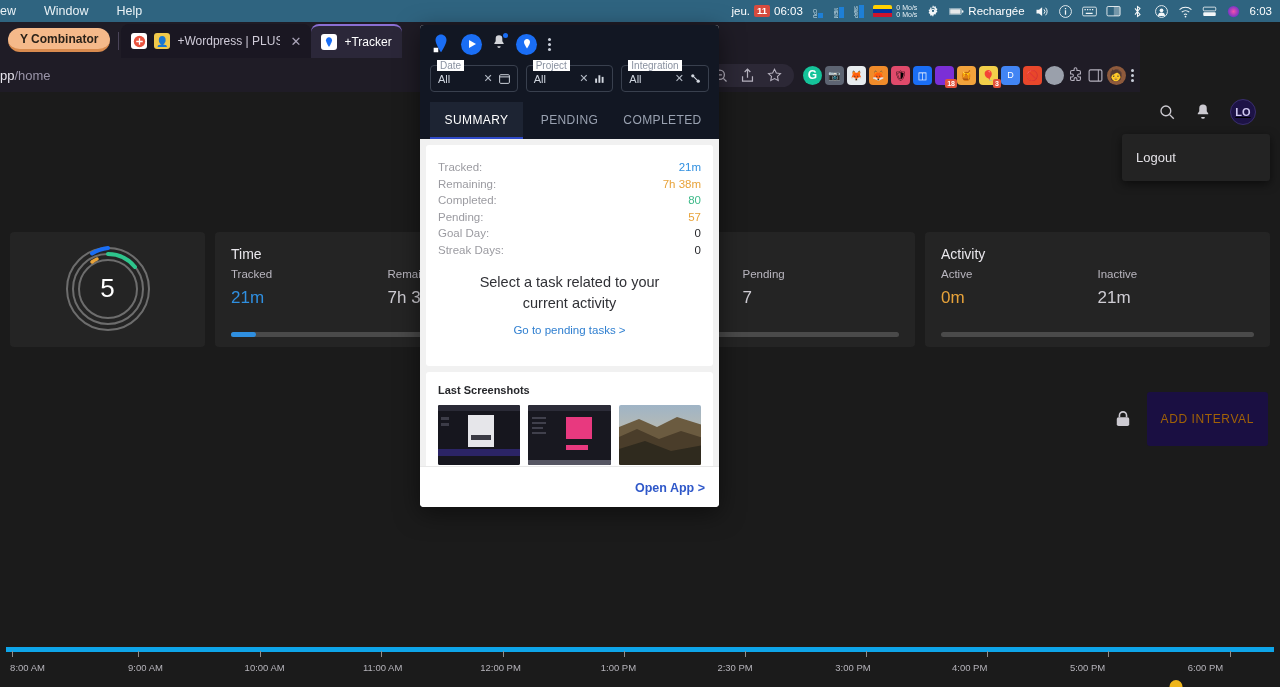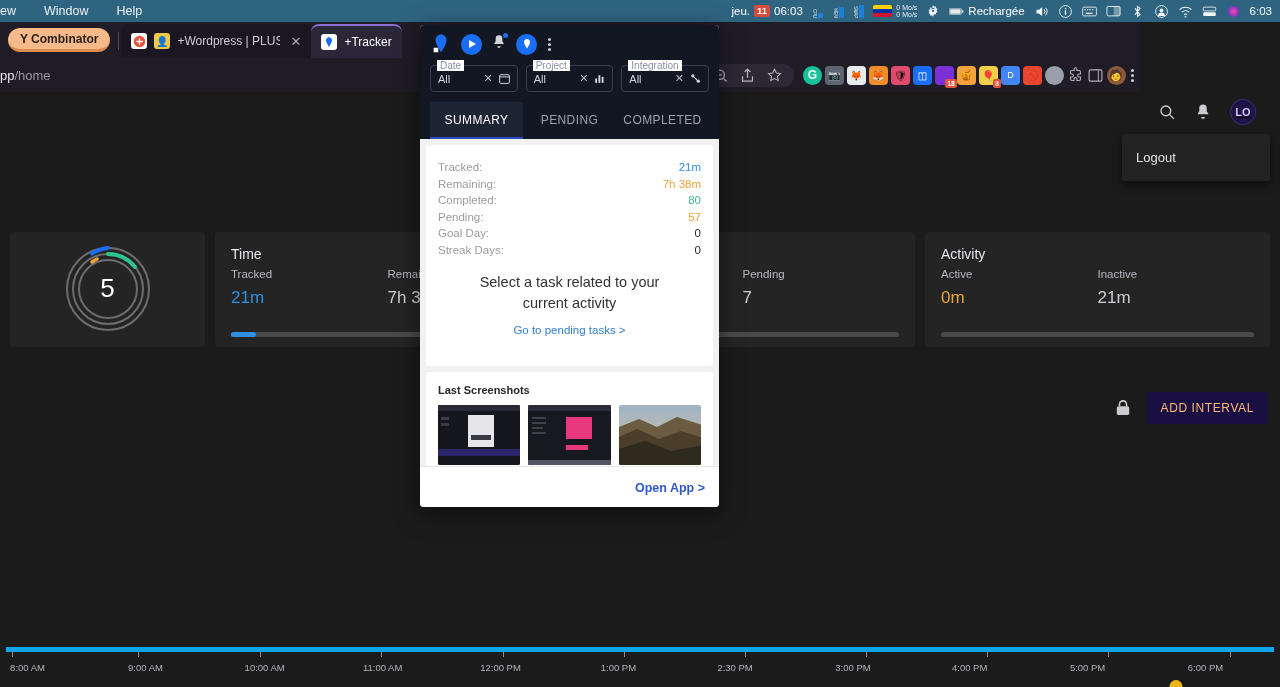--- a/index.html
+++ b/index.html
@@ -114,22 +114,22 @@
   .orangev { color: #e8a33a; }
   .bar-track { position: absolute; left: 16px; right: 16px; bottom: 10px; height: 5px; background: #4a4a4a; border-radius: 3px; }
   .bar-fill { height: 5px; border-radius: 3px; background: #2f8fe0; }
 
   .card-ring { width: 195px; display: flex; align-items: center; justify-content: center; }
   .ringnum { position: absolute; font-size: 26px; color: #ffffff; }
 
   .toolsrow { position: absolute; top: 300px; right: 12px; display: flex; align-items: center; gap: 16px; }
   .lockic { width: 16px; height: 18px; opacity: .9; }
   .btn-primary {
-    background: #1a0f42; color: #fdba74; font-size: 12px; letter-spacing: .6px;
-    border: none; border-radius: 3px; padding: 9px 14px; font-family: inherit;
+    background: #1a0f42; color: #a16207; font-size: 12px; letter-spacing: .6px;
+    border: none; border-radius: 3px; padding: 20px 14px; font-family: inherit;
   }
 
   
   .timeline { position: absolute; top: 555px; left: 0; width: 1280px; }
   .tl-axis { position: relative; height: 8px; border-top: 5px solid #0ea5e9; margin: 0 6px; }
   .tl-tick { position: absolute; top: -1px; width: 1px; height: 6px; background: #8e8e8e; }
   .tl-lbl { position: absolute; top: 10px; font-size: 9.5px; color: #b5b3ba; transform: translateX(-50%); white-space: nowrap; }
   .tl-dot { position: absolute; top: 28px; width: 13px; height: 13px; border-radius: 50%; background: #efb519; transform: translateX(-50%); }
 
   

